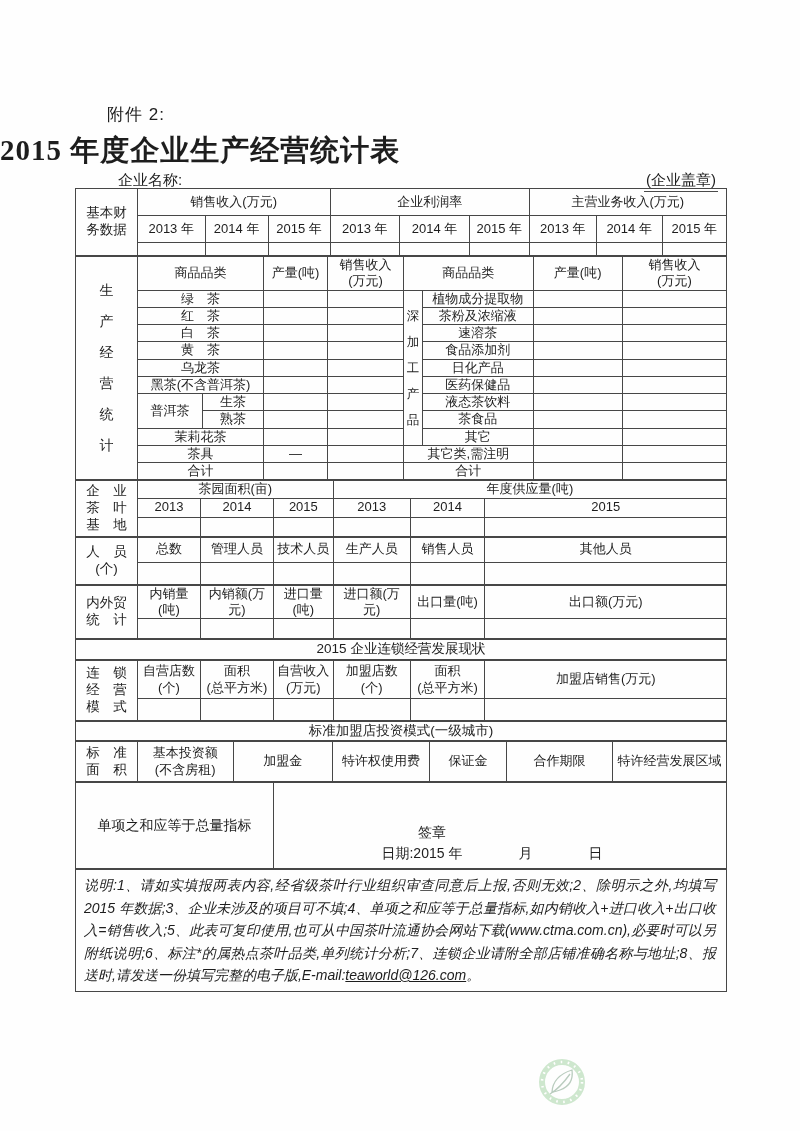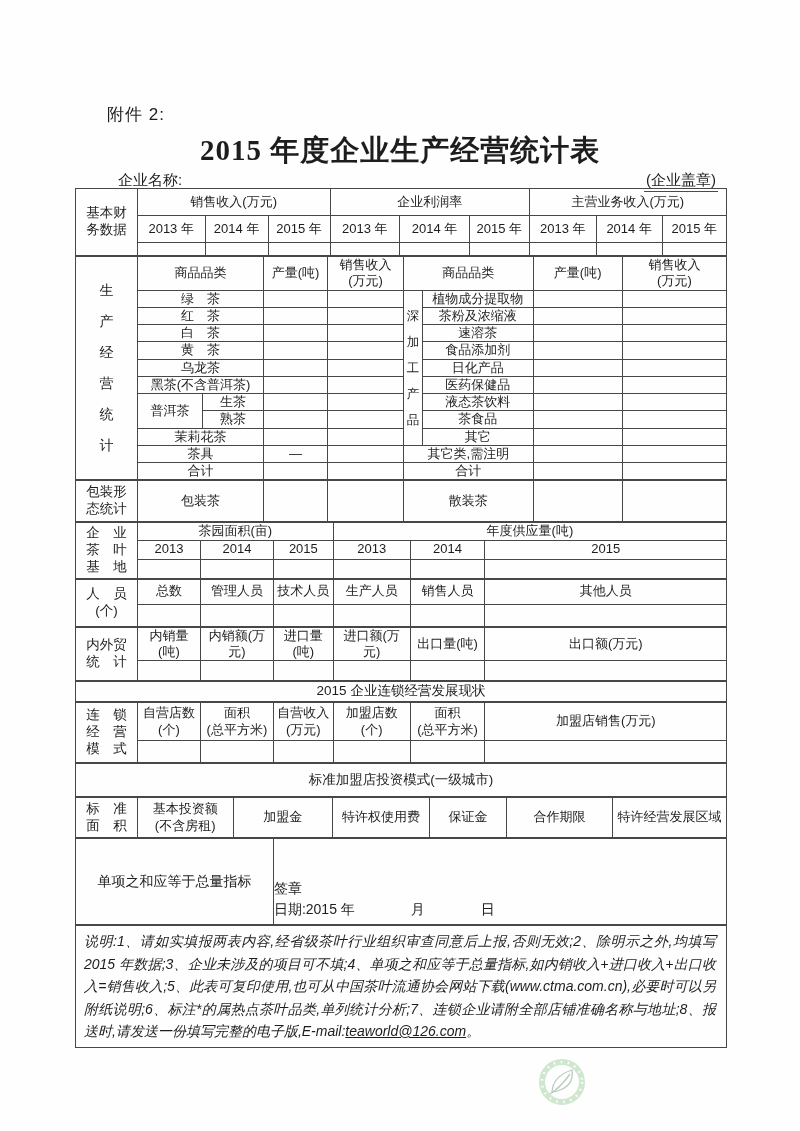--- a/index.html
+++ b/index.html
@@ -1,19 +1,19 @@
 <!DOCTYPE html>
 <html><head>
 <meta charset="utf-8">
 <style>
   html,body{margin:0;padding:0;background:#ffffff;}
   .page{position:relative;width:800px;height:1131px;background:#fefefe;overflow:hidden;
         font-family:"Liberation Sans",sans-serif;color:#1d1d1d;}
   .attachment{position:absolute;top:103px;left:107px;font-size:17px;letter-spacing:1px;}
-  .title{position:absolute;top:131px;left:0;width:100%;margin:0;text-align:center;
+  .title{position:absolute;top:131px;left:0;width:100%;margin:0;text-align:left;
          font-family:"Liberation Serif",serif;font-size:29px;font-weight:600;letter-spacing:1px;}
   .subtitle{position:absolute;top:171px;left:118px;width:600px;display:flex;
             justify-content:space-between;font-size:15px;}
   .seal{border-bottom:1px solid #4a4a4a;padding:0 2px 1px 2px;}
   .form{position:absolute;top:188px;left:75px;width:652px;}
   table{border-collapse:collapse;width:100%;table-layout:fixed;}
   td{border:1px solid #474747;text-align:center;vertical-align:middle;
      font-size:13px;line-height:1.25;padding:0 2px;overflow:hidden;}
   .pre{white-space:pre-line;}
   .lbl{font-size:13.5px;}
@@ -21,26 +21,26 @@
   .deep{white-space:pre-line;line-height:26px;font-size:12.5px;padding:0;}
   .banner{font-size:13.5px;}
   .rA1{height:27px}.rA2{height:27px}.rA3{height:13px}
   .rBh{height:32px}.rB{height:17px}
   .rC{height:41px}
   .rD1{height:15px}.rD2{height:19px}.rD3{height:19px}
   .rE1{height:25px}.rE2{height:22px}
   .rF1{height:22px}.rF2{height:20px}
   .rG{height:20px}
   .rH1{height:38px}.rH2{height:22px}
-  .rI{height:33px}
+  .rI{height:19px}
   .rJ1{height:40px}.rJ2{height:16px}
   .rK{height:86px}
   .rL{height:90px}
   .review-left{font-size:14px;}
-  .review-right{vertical-align:bottom;text-align:left;padding:0 16px 6px 0;font-size:14px;}
+  .review-right{vertical-align:bottom;text-align:center;padding:0 16px 6px 0;font-size:14px;}
   .sign-line{padding-right:120px;margin-bottom:3px;}
   .notes{font-size:14px;line-height:22.5px;text-align:justify;padding:4px 10px 4px 8px;font-style:italic;}
   .email{text-decoration:underline;}
   .watermark{position:absolute;left:537px;top:1057px;opacity:0.85;}
 </style>
 </head>
 <body>
 
 <div class="page">
 
@@ -218,43 +218,20 @@
         <td colspan="2">合计</td>
         <td></td>
             <td></td>
         <td colspan="2">合计</td>
         <td></td>
             <td></td>
       </tr>
     </tbody>
       </table>
 
-    <table>
-      <colgroup>
-          <col style="width:9.5%">
-          <col style="width:19.4%">
-          <col style="width:9.8%">
-          <col style="width:11.7%">
-          <col style="width:19.9%">
-          <col style="width:13.7%">
-          <col style="width:16.0%">
-        </colgroup>
-      <tbody>
-          <tr class="rC">
-        <td class="lbl pre">包装形
-态统计</td>
-        <td>包装茶</td>
-        <td></td>
-            <td></td>
-        <td>散装茶</td>
-        <td></td>
-            <td></td>
-      </tr>
-    </tbody>
-      </table>
 
     <table>
       <colgroup>
           <col style="width:9.5%">
           <col style="width:9.7%">
           <col style="width:11.2%">
           <col style="width:9.2%">
           <col style="width:11.8%">
           <col style="width:11.5%">
           <col style="width:37.1%">

